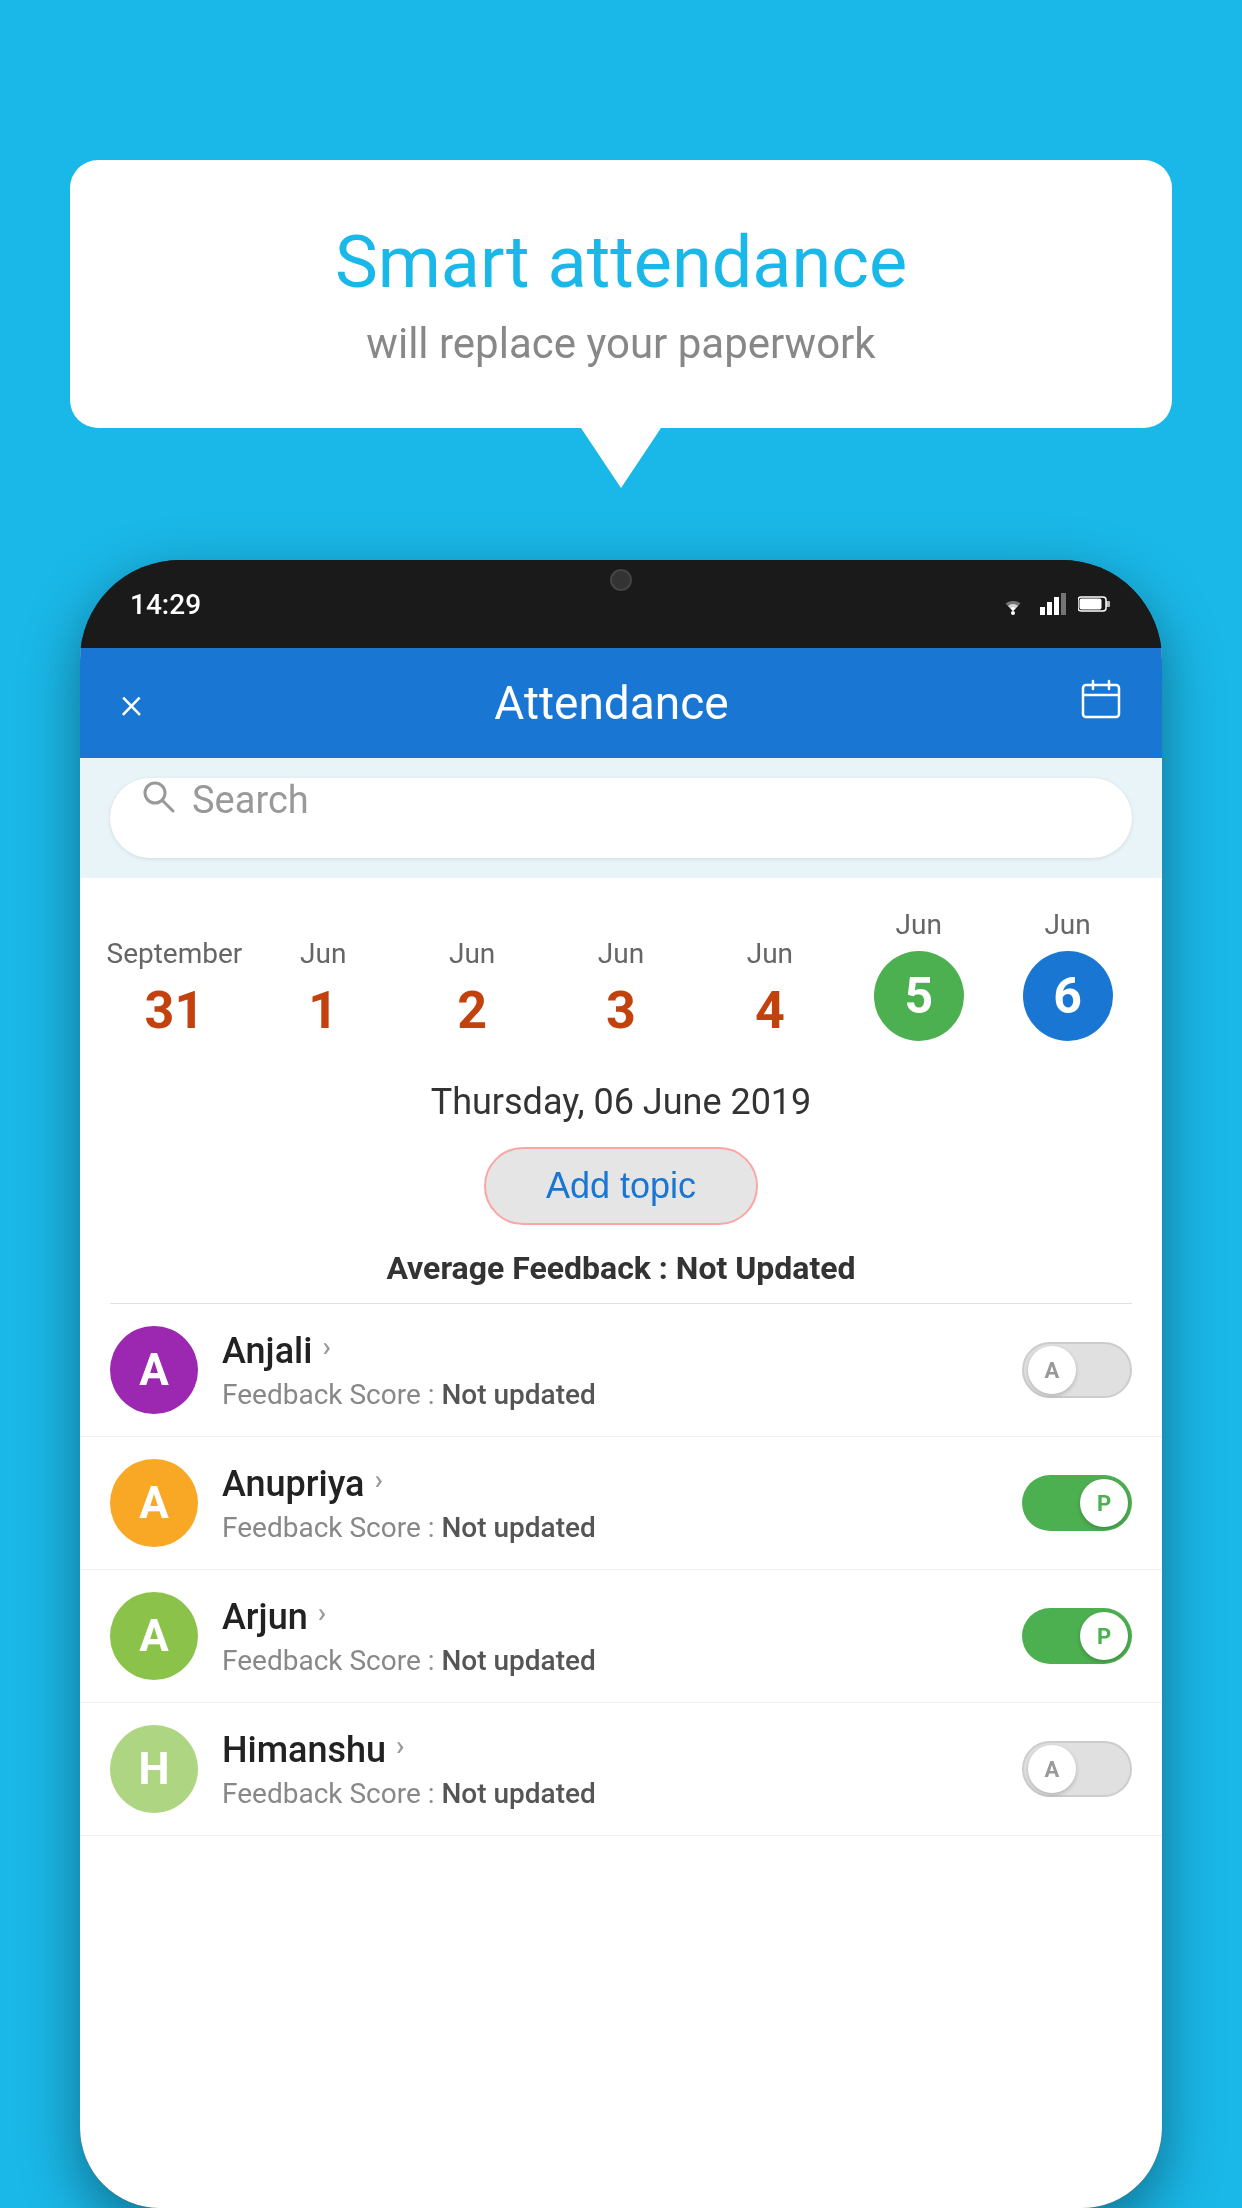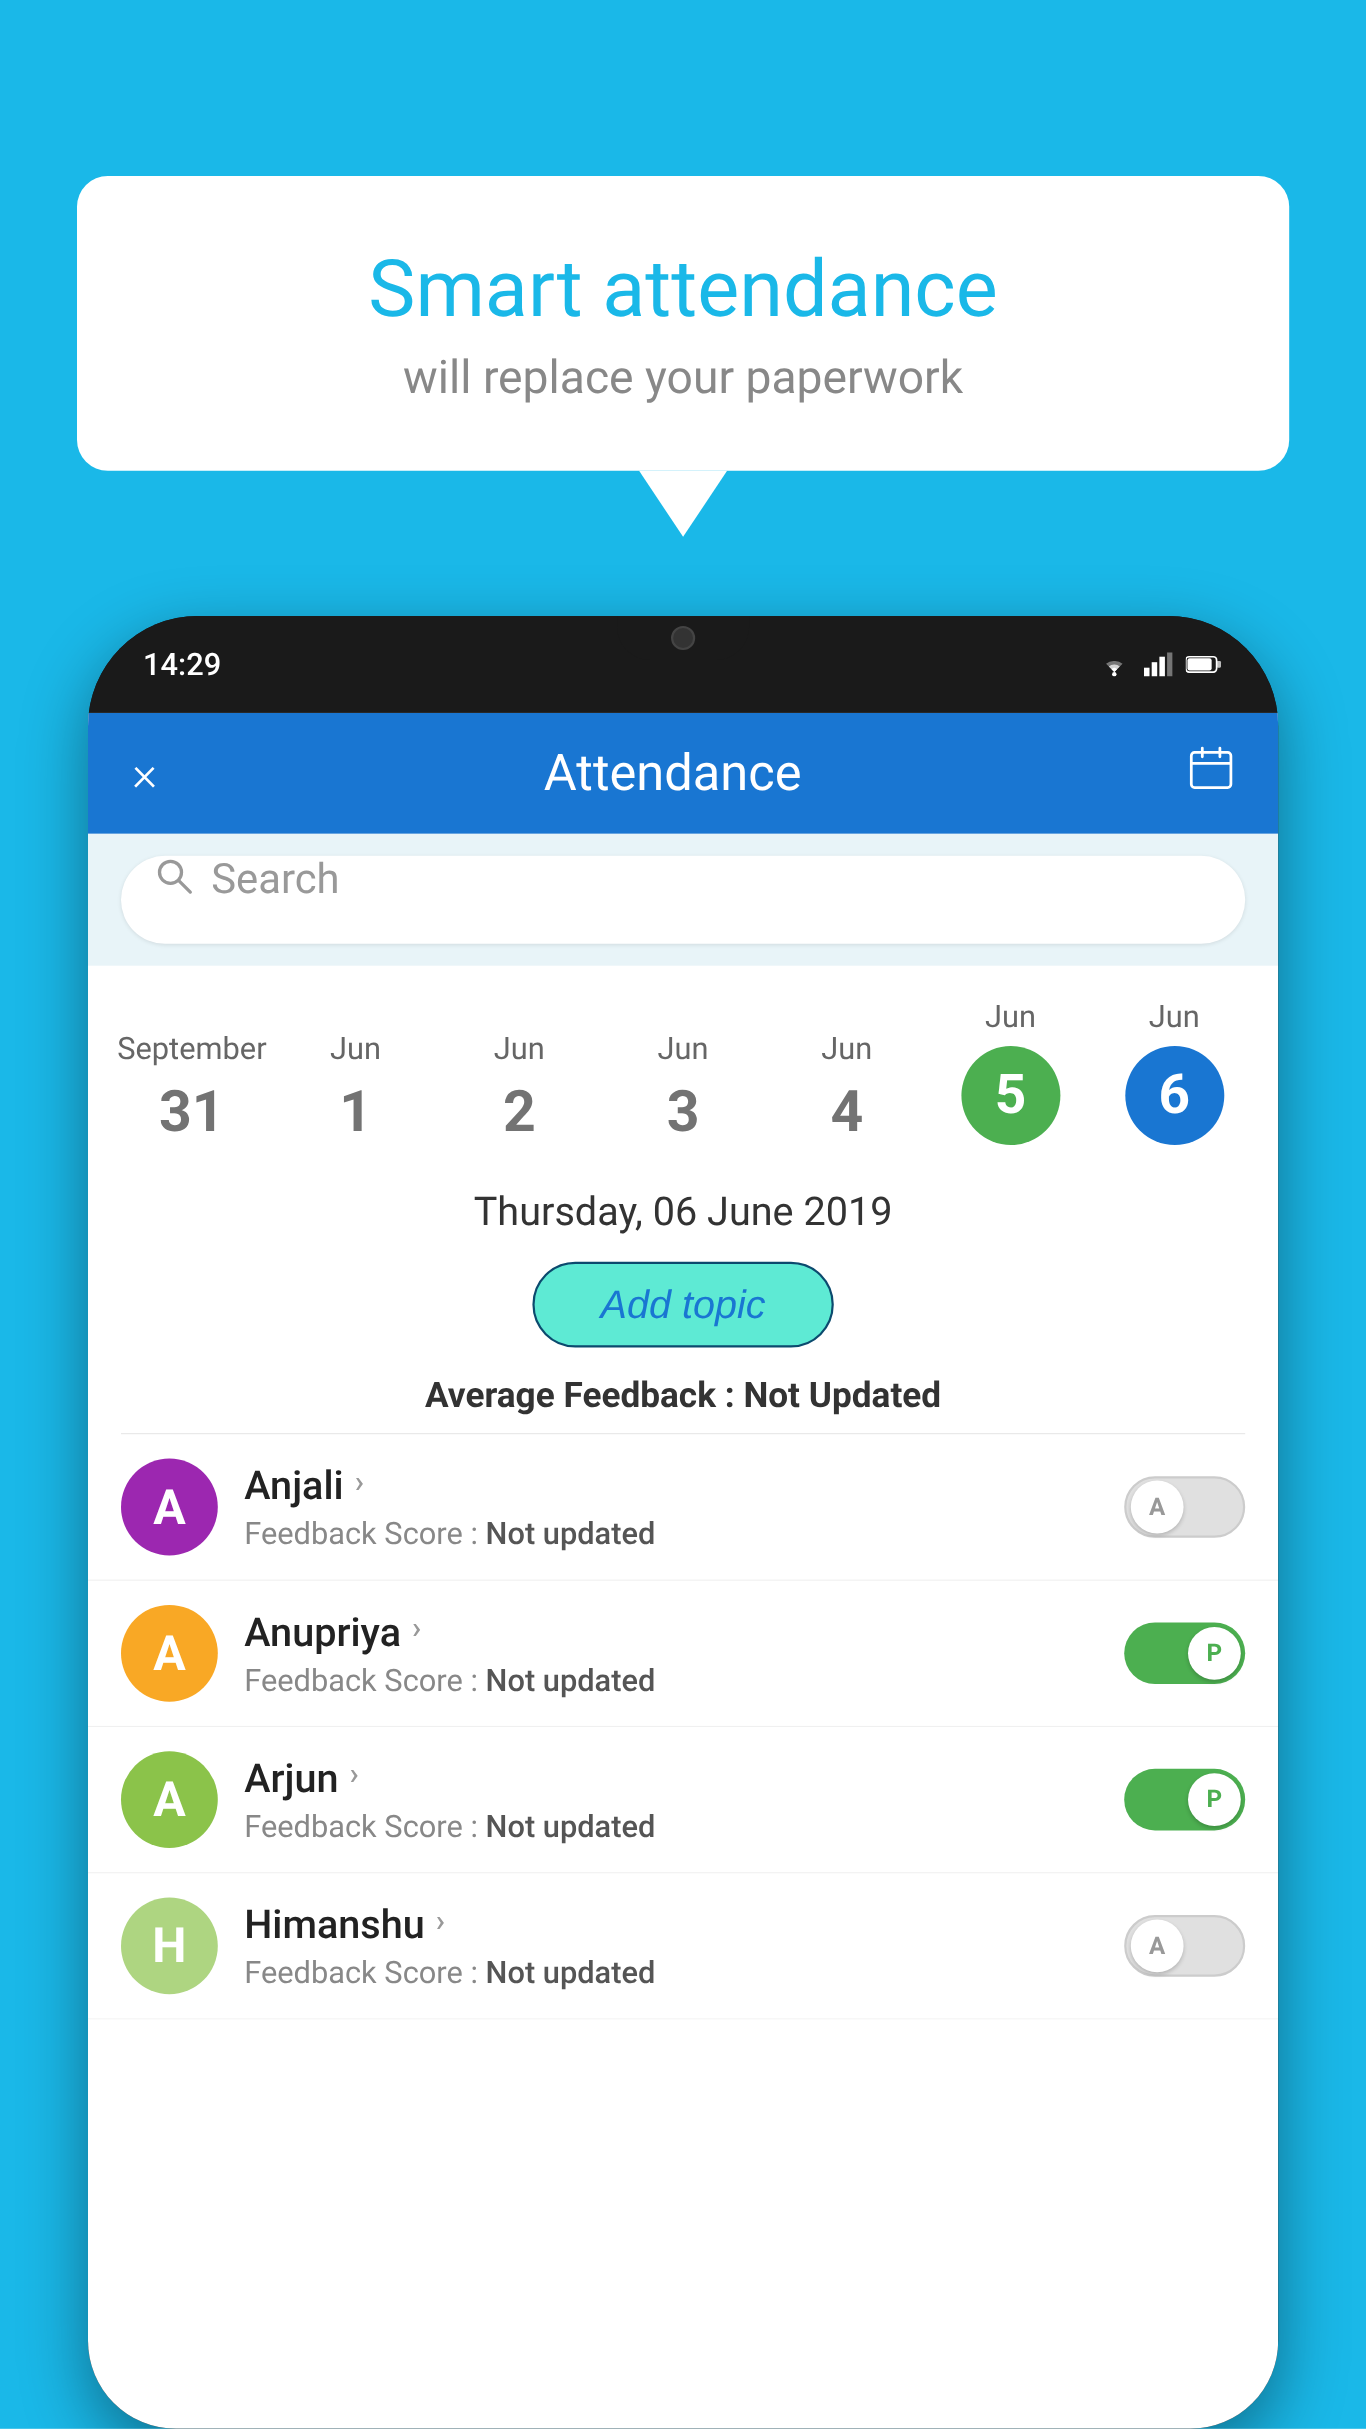--- a/index.html
+++ b/index.html
@@ -199,21 +199,21 @@
 
     .date-month {
       font-size: 28px;
       color: #666;
       font-weight: 400;
     }
 
     .date-day {
       font-size: 52px;
       font-weight: 700;
-      color: #737373;
+      color: #c2410c;
     }
 
     .date-item.active-green .date-day-circle {
       background: #4caf50;
       color: white;
       width: 90px;
       height: 90px;
       border-radius: 50%;
       display: flex;
       align-items: center;
@@ -250,28 +250,27 @@
 
     
     .add-topic-container {
       display: flex;
       justify-content: center;
       padding: 14px 0;
       background: white;
     }
 
     .add-topic-btn {
-      border: 2px solid #0c4a6e;
+      border: 2px solid #fca5a5;
       border-radius: 40px;
       padding: 16px 60px;
       color: #1976d2;
       font-size: 36px;
       cursor: pointer;
-      background: #5eead4;
-      font-style: italic;
+      background: #e5e5e5;
     }
 
     
     .avg-feedback {
       text-align: center;
       padding: 10px 0 16px;
       background: white;
       font-size: 32px;
       color: #666;
     }

